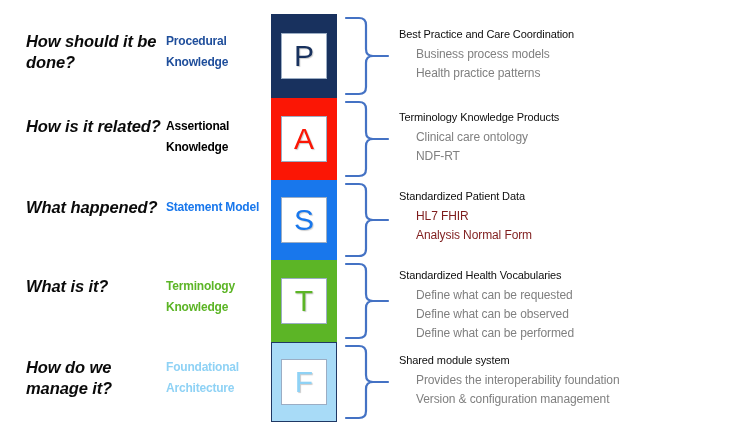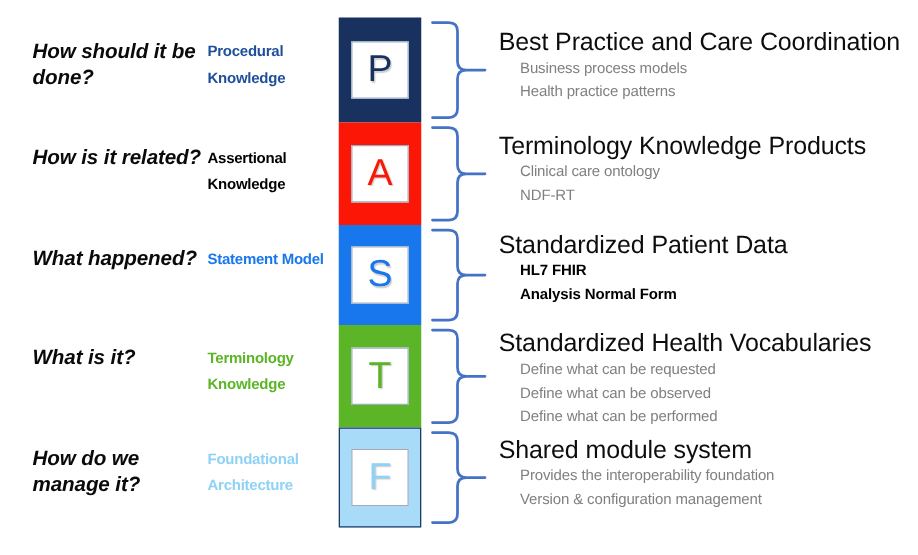--- a/index.html
+++ b/index.html
@@ -80,36 +80,36 @@
   }
   .brace svg { display: block; }
 
   
   .desc {
     position: absolute;
     left: 399px;
     width: 335px;
   }
   .desc-title {
-    font-size: 20px;
+    font-size: 11px;
     font-weight: normal;
     color: #0d0d0d;
     line-height: 21px;
     letter-spacing: -0.1px;
     white-space: nowrap;
   }
   .desc-sub {
     font-size: 12px;
     color: #808080;
     line-height: 19px;
     padding-left: 17px;
     letter-spacing: -0.1px;
     white-space: nowrap;
   }
-  .desc-sub.faint { color: #000000; font-weight: bold; }
+  .desc-sub.faint { color: #7f1d1d; }
 </style>
 </head>
 <body>
 
 <div id="stack">
     <div class="question" style="top: 31px;">How should it be done?</div>
     <div class="layername" style="top: 31px; color: rgb(31, 78, 155);">Procedural Knowledge</div>
     <div class="block" style="top: 14px; height: 84px; background: rgb(24, 49, 94);">
       <div class="inner" style="color: rgb(24, 49, 94);">P</div>
     </div>

